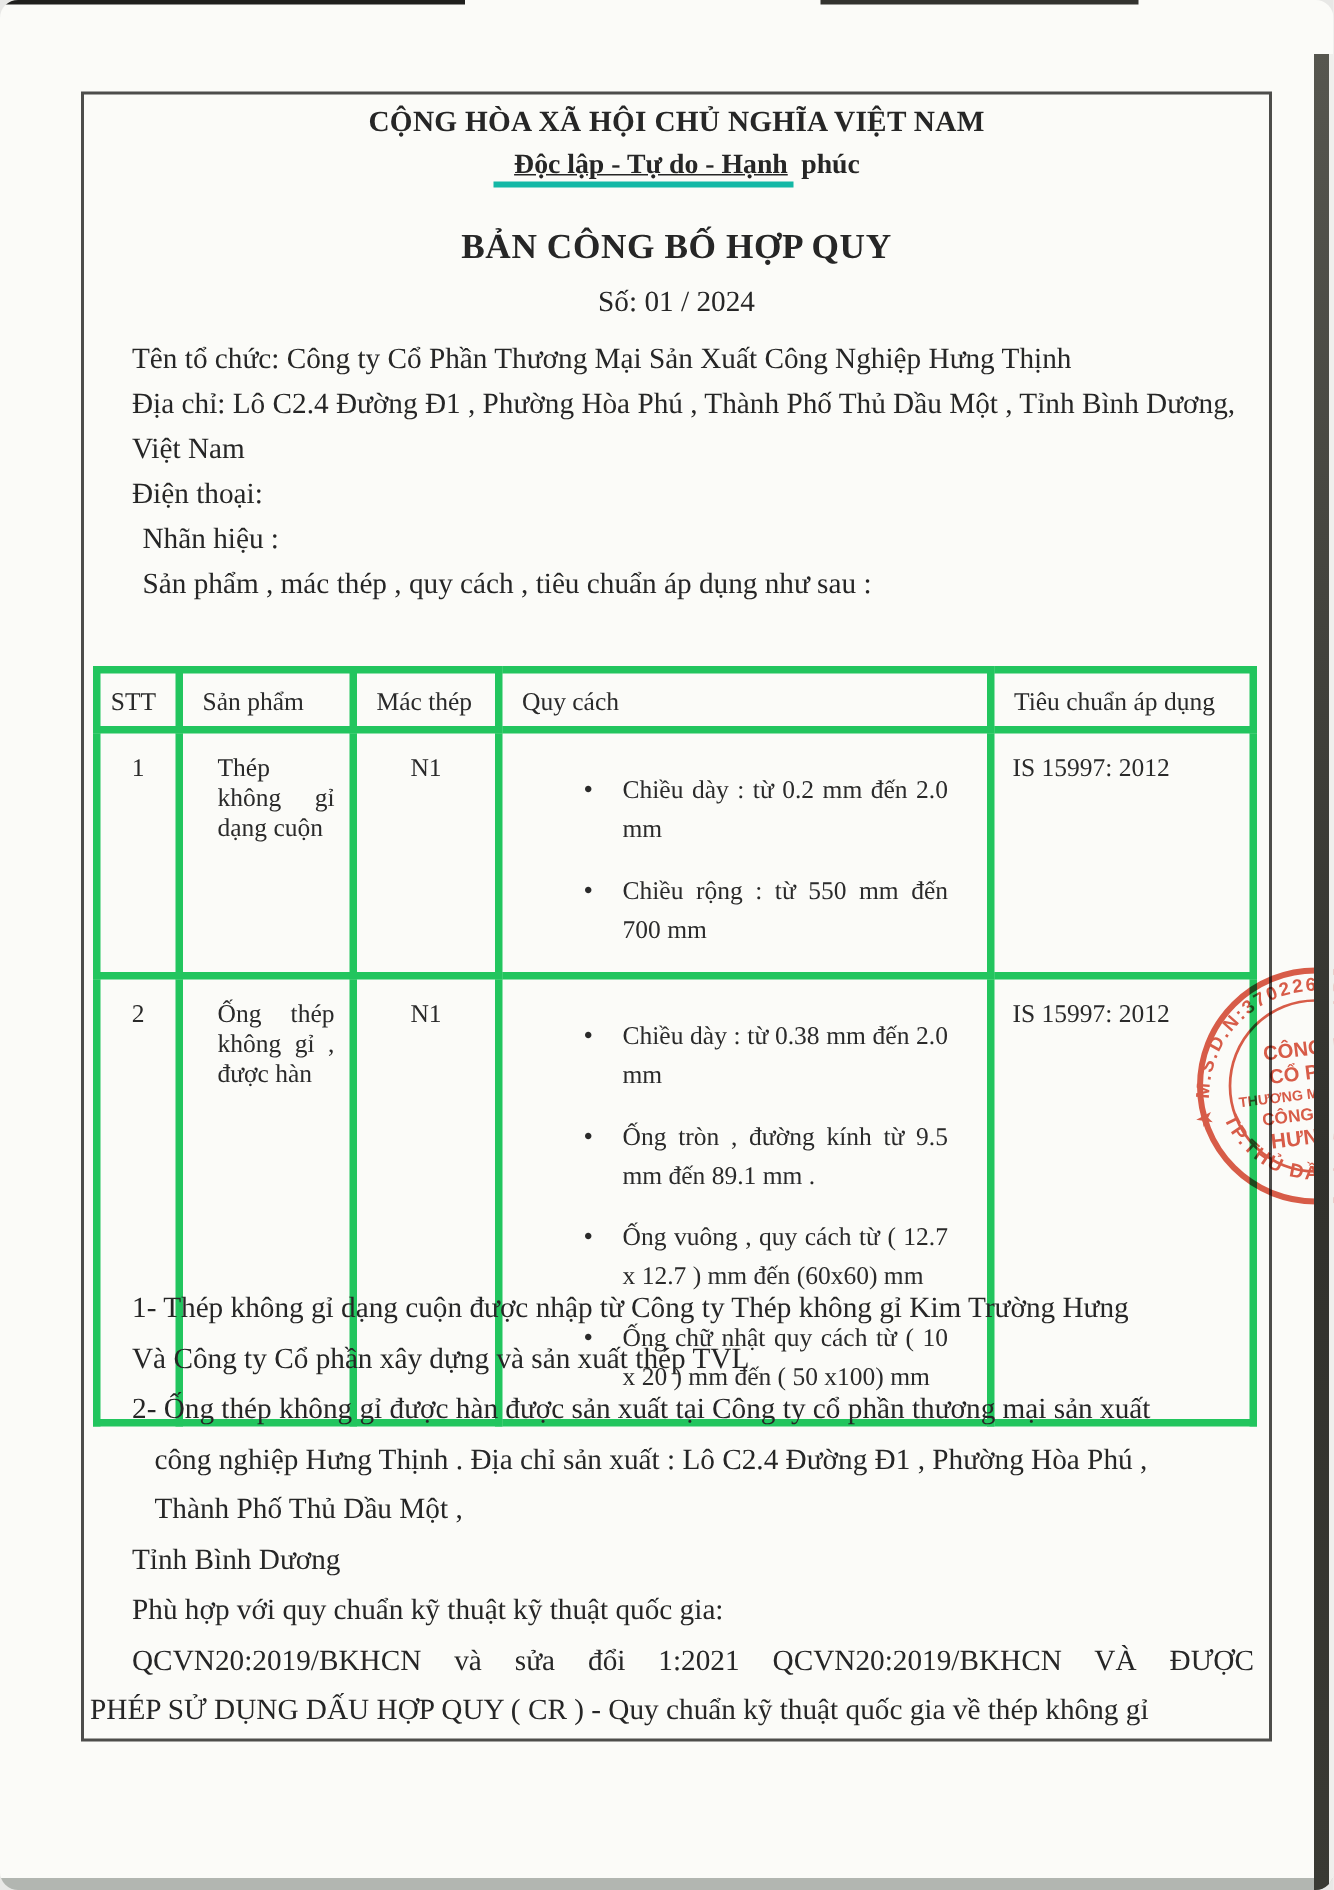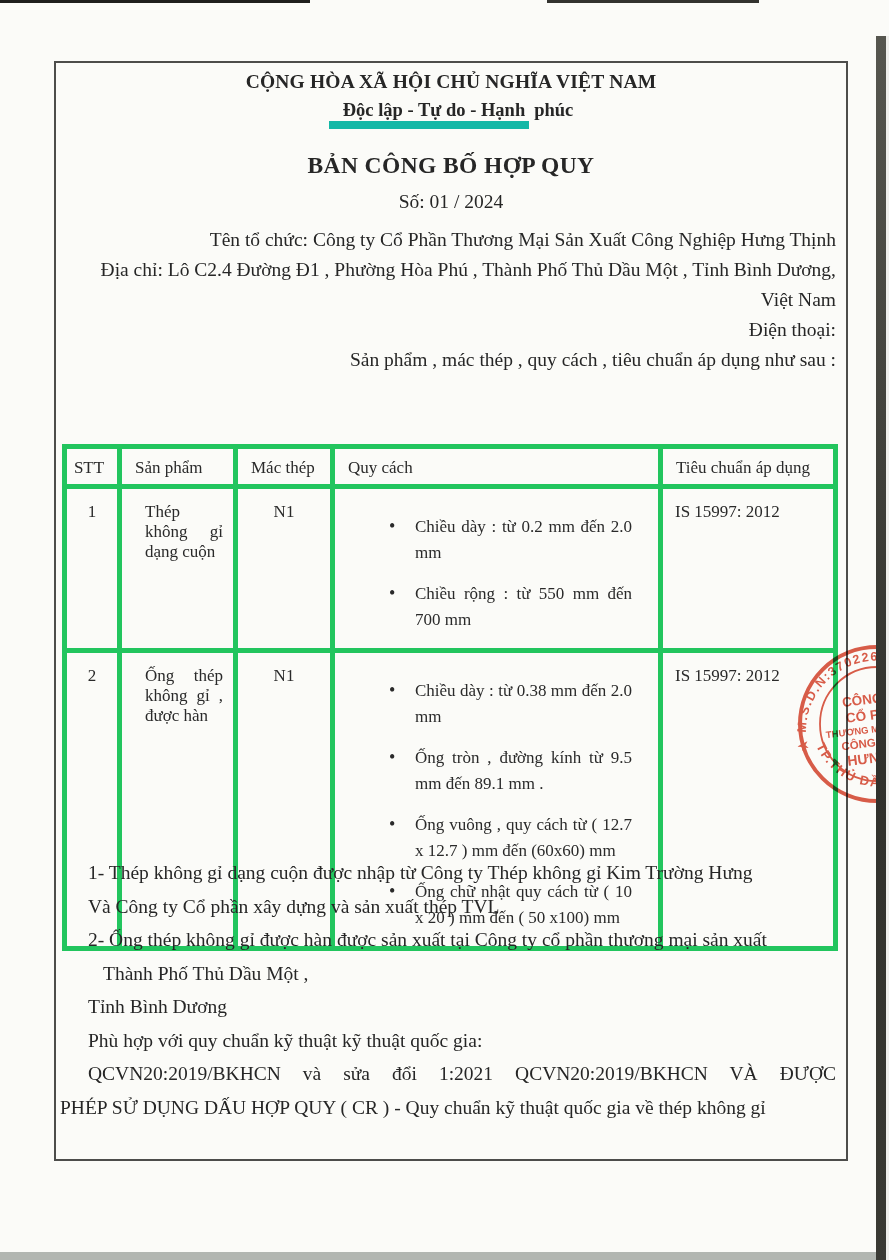--- a/index.html
+++ b/index.html
@@ -4,44 +4,45 @@
 <style>
   * { margin:0; padding:0; box-sizing:border-box; }
   html,body { background:#e8e8e6; }
   #page {
     position:relative;
     width:889px; height:1260px;
     background:#fbfbf8;
     overflow:hidden;
     font-family:"Liberation Serif", serif;
     color:#262626;
+    border-radius:12px;
   }
   
   .edge-top-a { position:absolute; left:0; top:0; width:310px; height:3px; background:#1f1f1d; z-index:45; }
   .edge-top-b { position:absolute; left:547px; top:0; width:212px; height:3px; background:#33332f; z-index:45; }
   .edge-right { position:absolute; left:876px; top:36px; width:10px; height:1224px;
                 background:linear-gradient(180deg,#56564f 0%,#31312c 60%,#3a3a34 100%); z-index:40; }
   .edge-right-gap { position:absolute; left:886px; top:36px; width:3px; height:1224px; background:#efefec; z-index:40; }
   .edge-bottom { position:absolute; left:0; top:1252px; width:889px; height:8px; background:#b2b6b1; z-index:39; }
 
   
   .frame { position:absolute; left:54px; top:61px; width:794px; height:1100px;
            border:2px solid #4d4d4b; z-index:1; }
 
   
   .center-line { position:absolute; left:54px; width:794px; text-align:center; }
   #republic { top:71px; font-weight:bold; font-size:19.5px; letter-spacing:.2px; }
   #motto { top:100px; font-weight:bold; font-size:18.5px; }
-  #motto .ul { border-bottom:8px solid #14b8a6; padding:0 4px 1px 14px; }
+  #motto .ul { border-bottom:4px solid #14b8a6; padding:0 4px 1px 14px;text-decoration:underline; }
   #motto .tail { padding-left:5px; }
   #title { top:152px; font-weight:bold; font-size:23.5px; letter-spacing:.4px; }
   #docnum { top:191px; font-size:19.5px; }
 
   
-  #info { position:absolute; left:88px; top:225px; width:748px; font-size:19.5px; line-height:30px;text-align:right; }
+  #info { position:absolute; left:88px; top:225px; width:748px; font-size:19.5px; line-height:30px; }
   #info .ind { padding-left:7px; }
 
   
   #spec-table-wrap { position:absolute; left:62px; top:444px; z-index:2; }
   table { border-collapse:collapse; table-layout:fixed; width:771px; font-size:17px; color:#2a2a2a; }
   th, td { border:5px solid #22c55e; vertical-align:top; font-weight:normal; text-align:left; }
   thead th { height:40px; padding:9px 6px 4px 13px; }
   thead th.c-stt { text-align:center; padding-left:0; }
   td.stt { text-align:center; padding-top:13px; }
   td.product { padding:13px 10px 0 23px; text-align:justify; }
@@ -82,20 +83,21 @@
   <div id="motto" class="center-line">
     <span class="ul">Độc lập - Tự do - Hạnh</span><span class="tail">phúc</span>
   </div>
   <div id="title" class="center-line">BẢN CÔNG BỐ HỢP QUY</div>
   <div id="docnum" class="center-line">Số: 01 / 2024</div>
 
   <div id="info">
     <div>Tên tổ chức: Công ty Cổ Phần Thương Mại Sản Xuất Công Nghiệp Hưng Thịnh</div>
     <div>Địa chỉ: Lô C2.4 Đường Đ1 , Phường Hòa Phú , Thành Phố Thủ Dầu Một , Tỉnh Bình Dương, Việt Nam</div>
     <div>Điện thoại:</div>
+    <div class="ind">Nhãn hiệu :</div>
     <div class="ind">Sản phẩm , mác thép , quy cách , tiêu chuẩn áp dụng như sau :</div>
   </div>
 
   <div id="spec-table-wrap">
     <table>
       <colgroup>
         <col style="width:55px">
           <col style="width:116px">
           <col style="width:97px">
           <col style="width:328px">
@@ -138,20 +140,21 @@
           <td class="standard">IS 15997: 2012</td>
         </tr>
       </tbody>
     </table>
   </div>
 
   <div id="notes">
     <div>1-  Thép không gỉ dạng cuộn được nhập từ Công ty Thép không gỉ Kim Trường Hưng</div>
     <div>Và Công ty Cổ phần xây dựng và sản xuất thép TVL</div>
     <div>2-  Ống thép không gỉ được hàn được sản xuất tại Công ty cổ phần thương mại sản xuất</div>
+    <div class="hang">công nghiệp Hưng Thịnh . Địa chỉ sản xuất : Lô C2.4 Đường Đ1 , Phường Hòa Phú ,</div>
     <div class="hang">Thành Phố Thủ Dầu Một ,</div>
     <div>Tỉnh Bình Dương</div>
     <div>Phù hợp với quy chuẩn kỹ thuật kỹ thuật quốc gia:</div>
     <div class="just-last">QCVN20:2019/BKHCN và sửa đổi 1:2021 QCVN20:2019/BKHCN VÀ ĐƯỢC</div>
     <div class="outdent">PHÉP SỬ DỤNG DẤU HỢP QUY ( CR ) -  Quy chuẩn kỹ thuật quốc gia về thép không gỉ</div>
   </div>
 
   <svg id="stamp" viewBox="0 0 176 176">
     <defs>
       <path id="arcTop" d="M 20,116 A 71,71 0 1 1 156,116" fill="none"></path>

